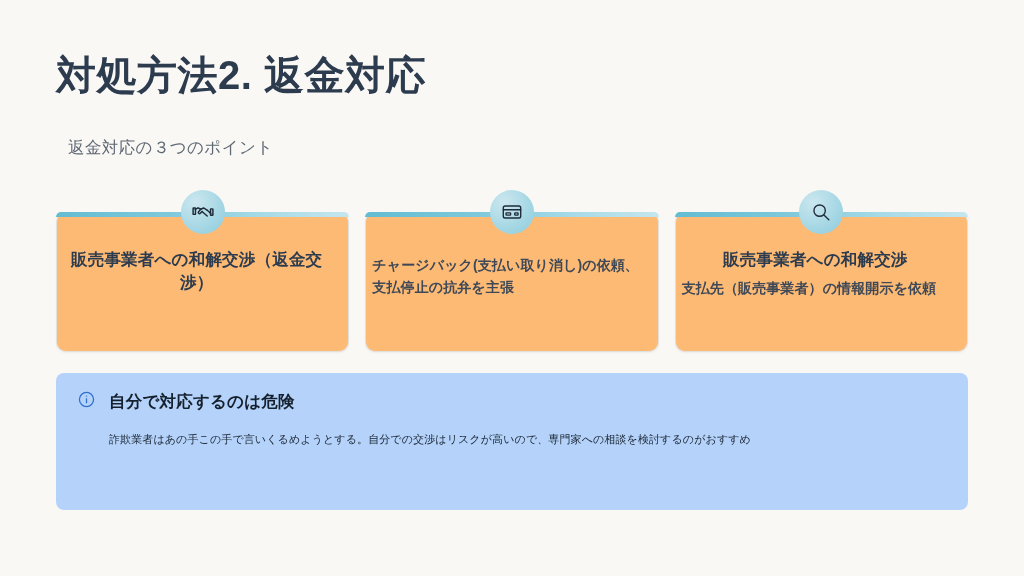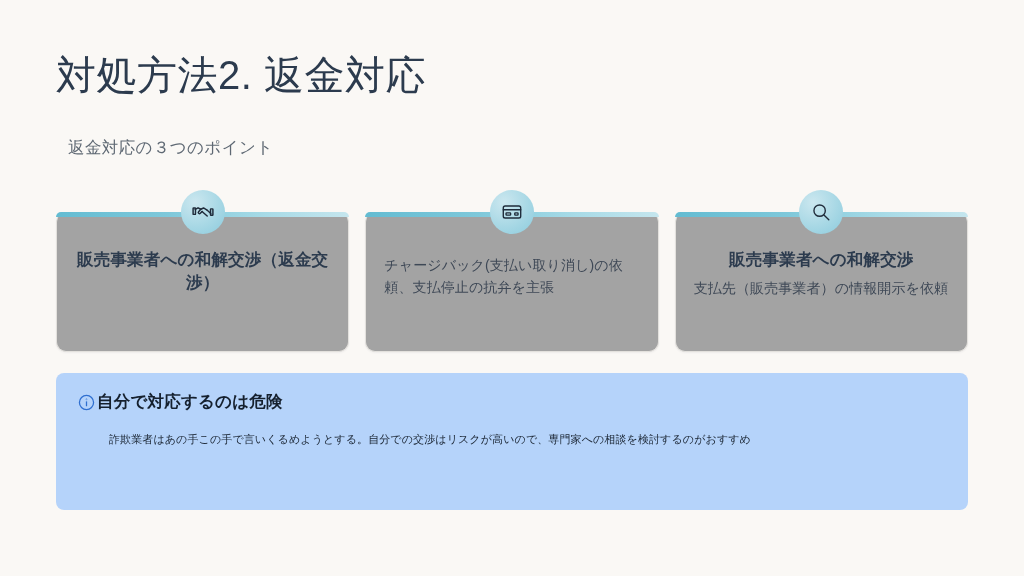--- a/index.html
+++ b/index.html
@@ -26,21 +26,21 @@
   
   .header {
     position: absolute;
     left: 56px;
     top: 52px;
     width: 912px;
   }
   .page-title {
     margin: 0;
     font-size: 40px;
-    font-weight: 400;
+    font-weight: 700;
     letter-spacing: 0.5px;
     color: #2c3b4e;
     line-height: 1.18;
   }
   .page-subtitle {
     margin: 12px;
     padding-top: 26px;
     font-size: 16.5px;
     font-weight: 400;
     color: #5e6873;
@@ -54,26 +54,26 @@
     top: 212px;
     width: 912px;
     display: flex;
     gap: 16px;
   }
   .card {
     position: relative;
     flex: 1 1 0;
     box-sizing: border-box;
     height: 140px;
-    background: #a3a3a3;
+    background: #fdba74;
     border: 1px solid #e3e1dd;
     border-top: none;
     border-radius: 10px;
     box-shadow: 0 1px 2px rgba(44, 59, 78, 0.06);
-    padding: 36px 18px 14px 18px;
+    padding: 36px 18px 14px 6px;
     overflow: visible;
   }
   .card-topbar {
     position: absolute;
     left: -1px;
     right: -1px;
     top: 0;
     height: 5px;
     border-top-left-radius: 10px;
     border-top-right-radius: 10px;
@@ -105,41 +105,42 @@
     letter-spacing: 0.2px;
   }
   .card-body {
     margin: 0;
     padding-top: 6px;
     text-align: left;
     font-size: 14px;
     line-height: 1.6;
     color: #3e4856;
     letter-spacing: 0.1px;
+    font-weight: bold;
   }
   .card-body:empty {
     display: none;
   }
 
   
   .alert {
     position: absolute;
     left: 56px;
     top: 373px;
     width: 912px;
     box-sizing: border-box;
     height: 137px;
     background: #b5d3fa;
     border-radius: 8px;
     padding: 18px 24px 18px 22px;
   }
   .alert-head {
     display: flex;
-    align-items: center;
-    gap: 2px;
+    align-items: flex-start;
+    gap: 14px;
   }
   .alert-icon {
     flex: 0 0 auto;
     width: 17px;
     height: 17px;
     display: block;
   }
   .alert-title {
     margin: 0;
     font-size: 16.5px;

